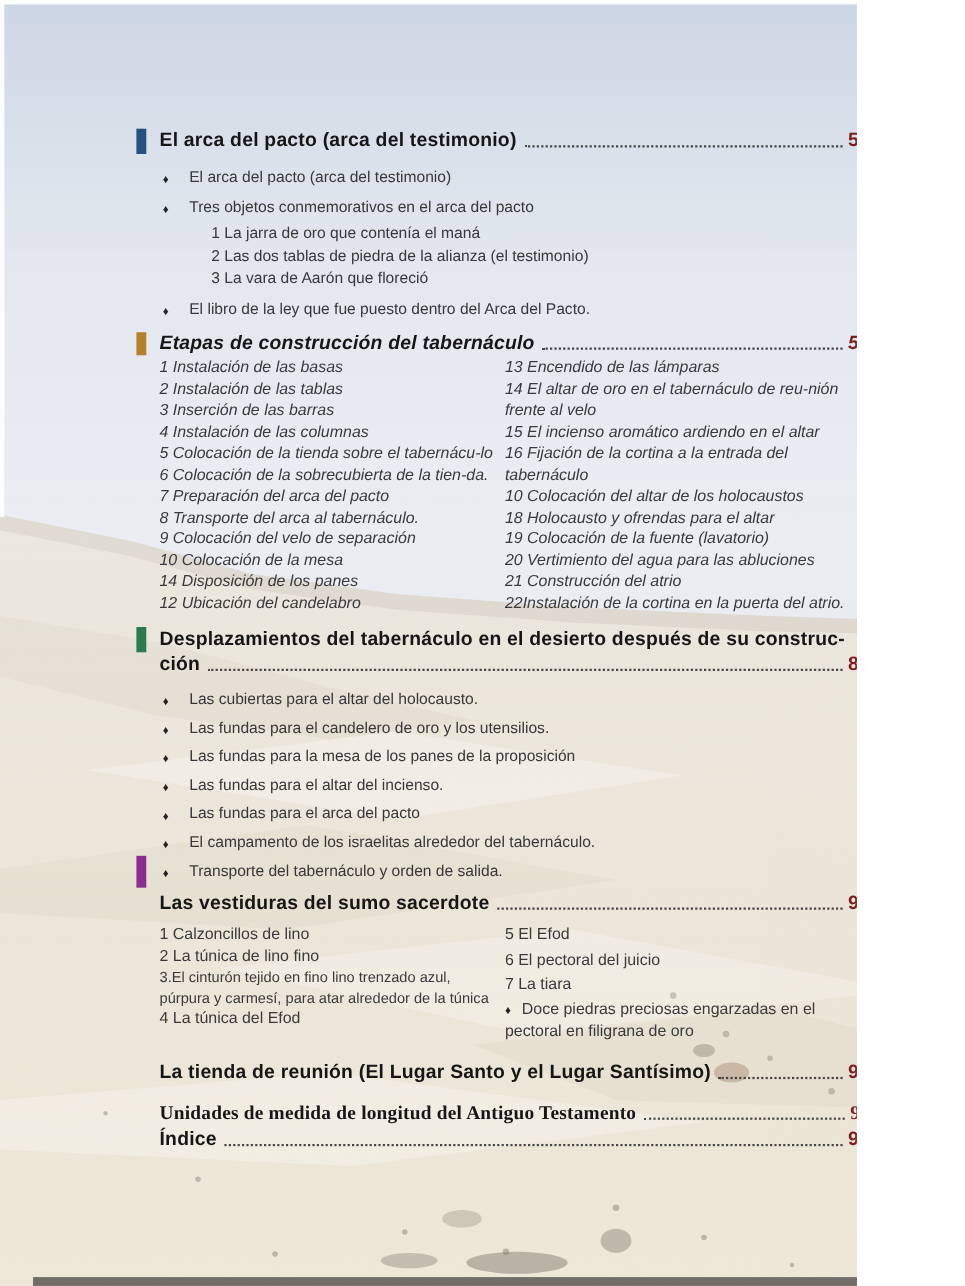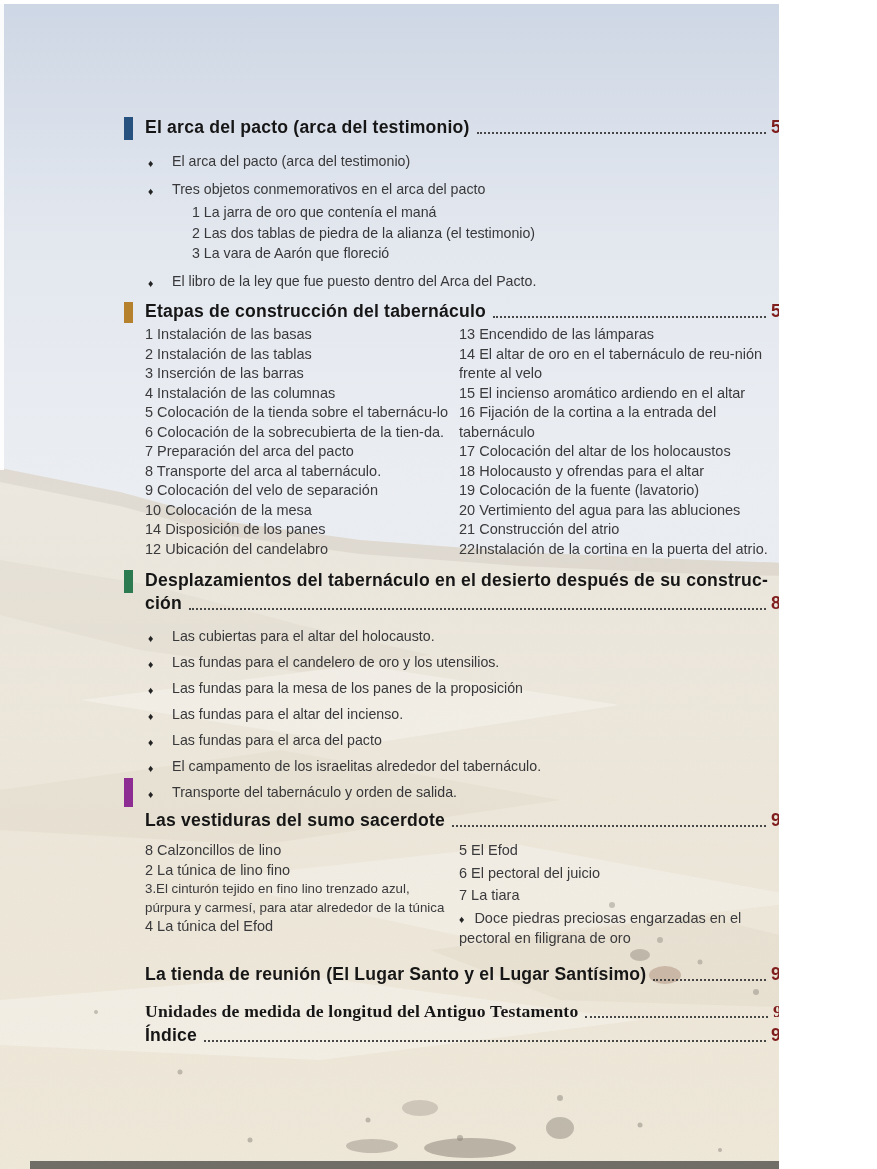--- a/index.html
+++ b/index.html
@@ -46,21 +46,21 @@
   .dlist > li { position:relative; padding-left:27px; margin:0 0 10px 0; font-size:14.2px; line-height:18px; color:#38383a; }
   .di { position:absolute; left:3px; top:2px; font-size:10.5px; color:#242424; }
   .sublist { list-style:none; margin:5px 0 2px 20px; padding:0; }
   .sublist li { margin:0 0 2.5px 0; line-height:18px; font-size:14.2px; }
 
   .cols { display:flex; margin-top:2px; }
   .c1 { width:305px; margin-right:9px; }
   .c2 { width:322px; }
   .item { margin:0; font-size:14.5px; line-height:19.5px; color:#3a3a3c; }
 
-  .sec2 { margin-top:8px; }
+  .sec2 { margin-top:8px;font-style:italic; }
   .sec3 { margin-top:9px; }
   .sec3 .dlist { margin-top:12px; }
   .sec3 .dlist > li { margin-bottom:8px; }
   .sec4 { margin-top:7px; }
   .sec4 .cols { margin-top:9px; }
   .sec4 .c1 .item.small { font-size:13.3px; line-height:18.6px; }
   .sec4 .c2 .item { margin-bottom:3px; }
   .inline-bullet { position:relative; margin-top:1px; }
   .inline-bullet .dii { font-size:10.5px; color:#242424; padding-right:6px; }
   .sec5 { margin-top:11px; }
@@ -178,21 +178,21 @@
           <p class="item">9 Colocación del velo de separación</p>
           <p class="item">10 Colocación de la mesa</p>
           <p class="item">14 Disposición de los panes</p>
           <p class="item">12 Ubicación del candelabro</p>
         </div>
         <div class="c2">
           <p class="item">13 Encendido de las lámparas</p>
           <p class="item">14 El altar de oro en el tabernáculo de reu-nión frente al velo</p>
           <p class="item">15 El incienso aromático ardiendo en el altar</p>
           <p class="item">16 Fijación de la cortina a la entrada del tabernáculo</p>
-          <p class="item">17 Colocación del altar de los holocaustos</p>
+          <p class="item">10 Colocación del altar de los holocaustos</p>
           <p class="item">18 Holocausto y ofrendas para el altar</p>
           <p class="item">19 Colocación de la fuente (lavatorio)</p>
           <p class="item">20 Vertimiento del agua para las abluciones</p>
           <p class="item">21 Construcción del atrio</p>
           <p class="item">22Instalación de la cortina en la puerta del atrio.</p>
         </div>
       </div>
     </section>
 
     <section class="sec sec3">
@@ -237,21 +237,21 @@
 
     <section class="sec sec4">
       <span class="marker m4"></span>
       <div class="hrow">
         <span>Las vestiduras del sumo sacerdote</span>
         <span class="lead"></span>
         <span class="pg">90</span>
       </div>
       <div class="cols">
         <div class="c1">
-          <p class="item">8 Calzoncillos de lino</p>
+          <p class="item">1 Calzoncillos de lino</p>
           <p class="item">2 La túnica de lino fino</p>
           <p class="item small">3.El cinturón tejido en fino lino trenzado azul, púrpura y carmesí, para atar alrededor de la túnica</p>
           <p class="item">4 La túnica del Efod</p>
         </div>
         <div class="c2">
           <p class="item">5 El Efod</p>
           <p class="item">6 El pectoral del juicio</p>
           <p class="item">7 La tiara</p>
           <p class="item inline-bullet">
             <span class="dii">♦</span>

